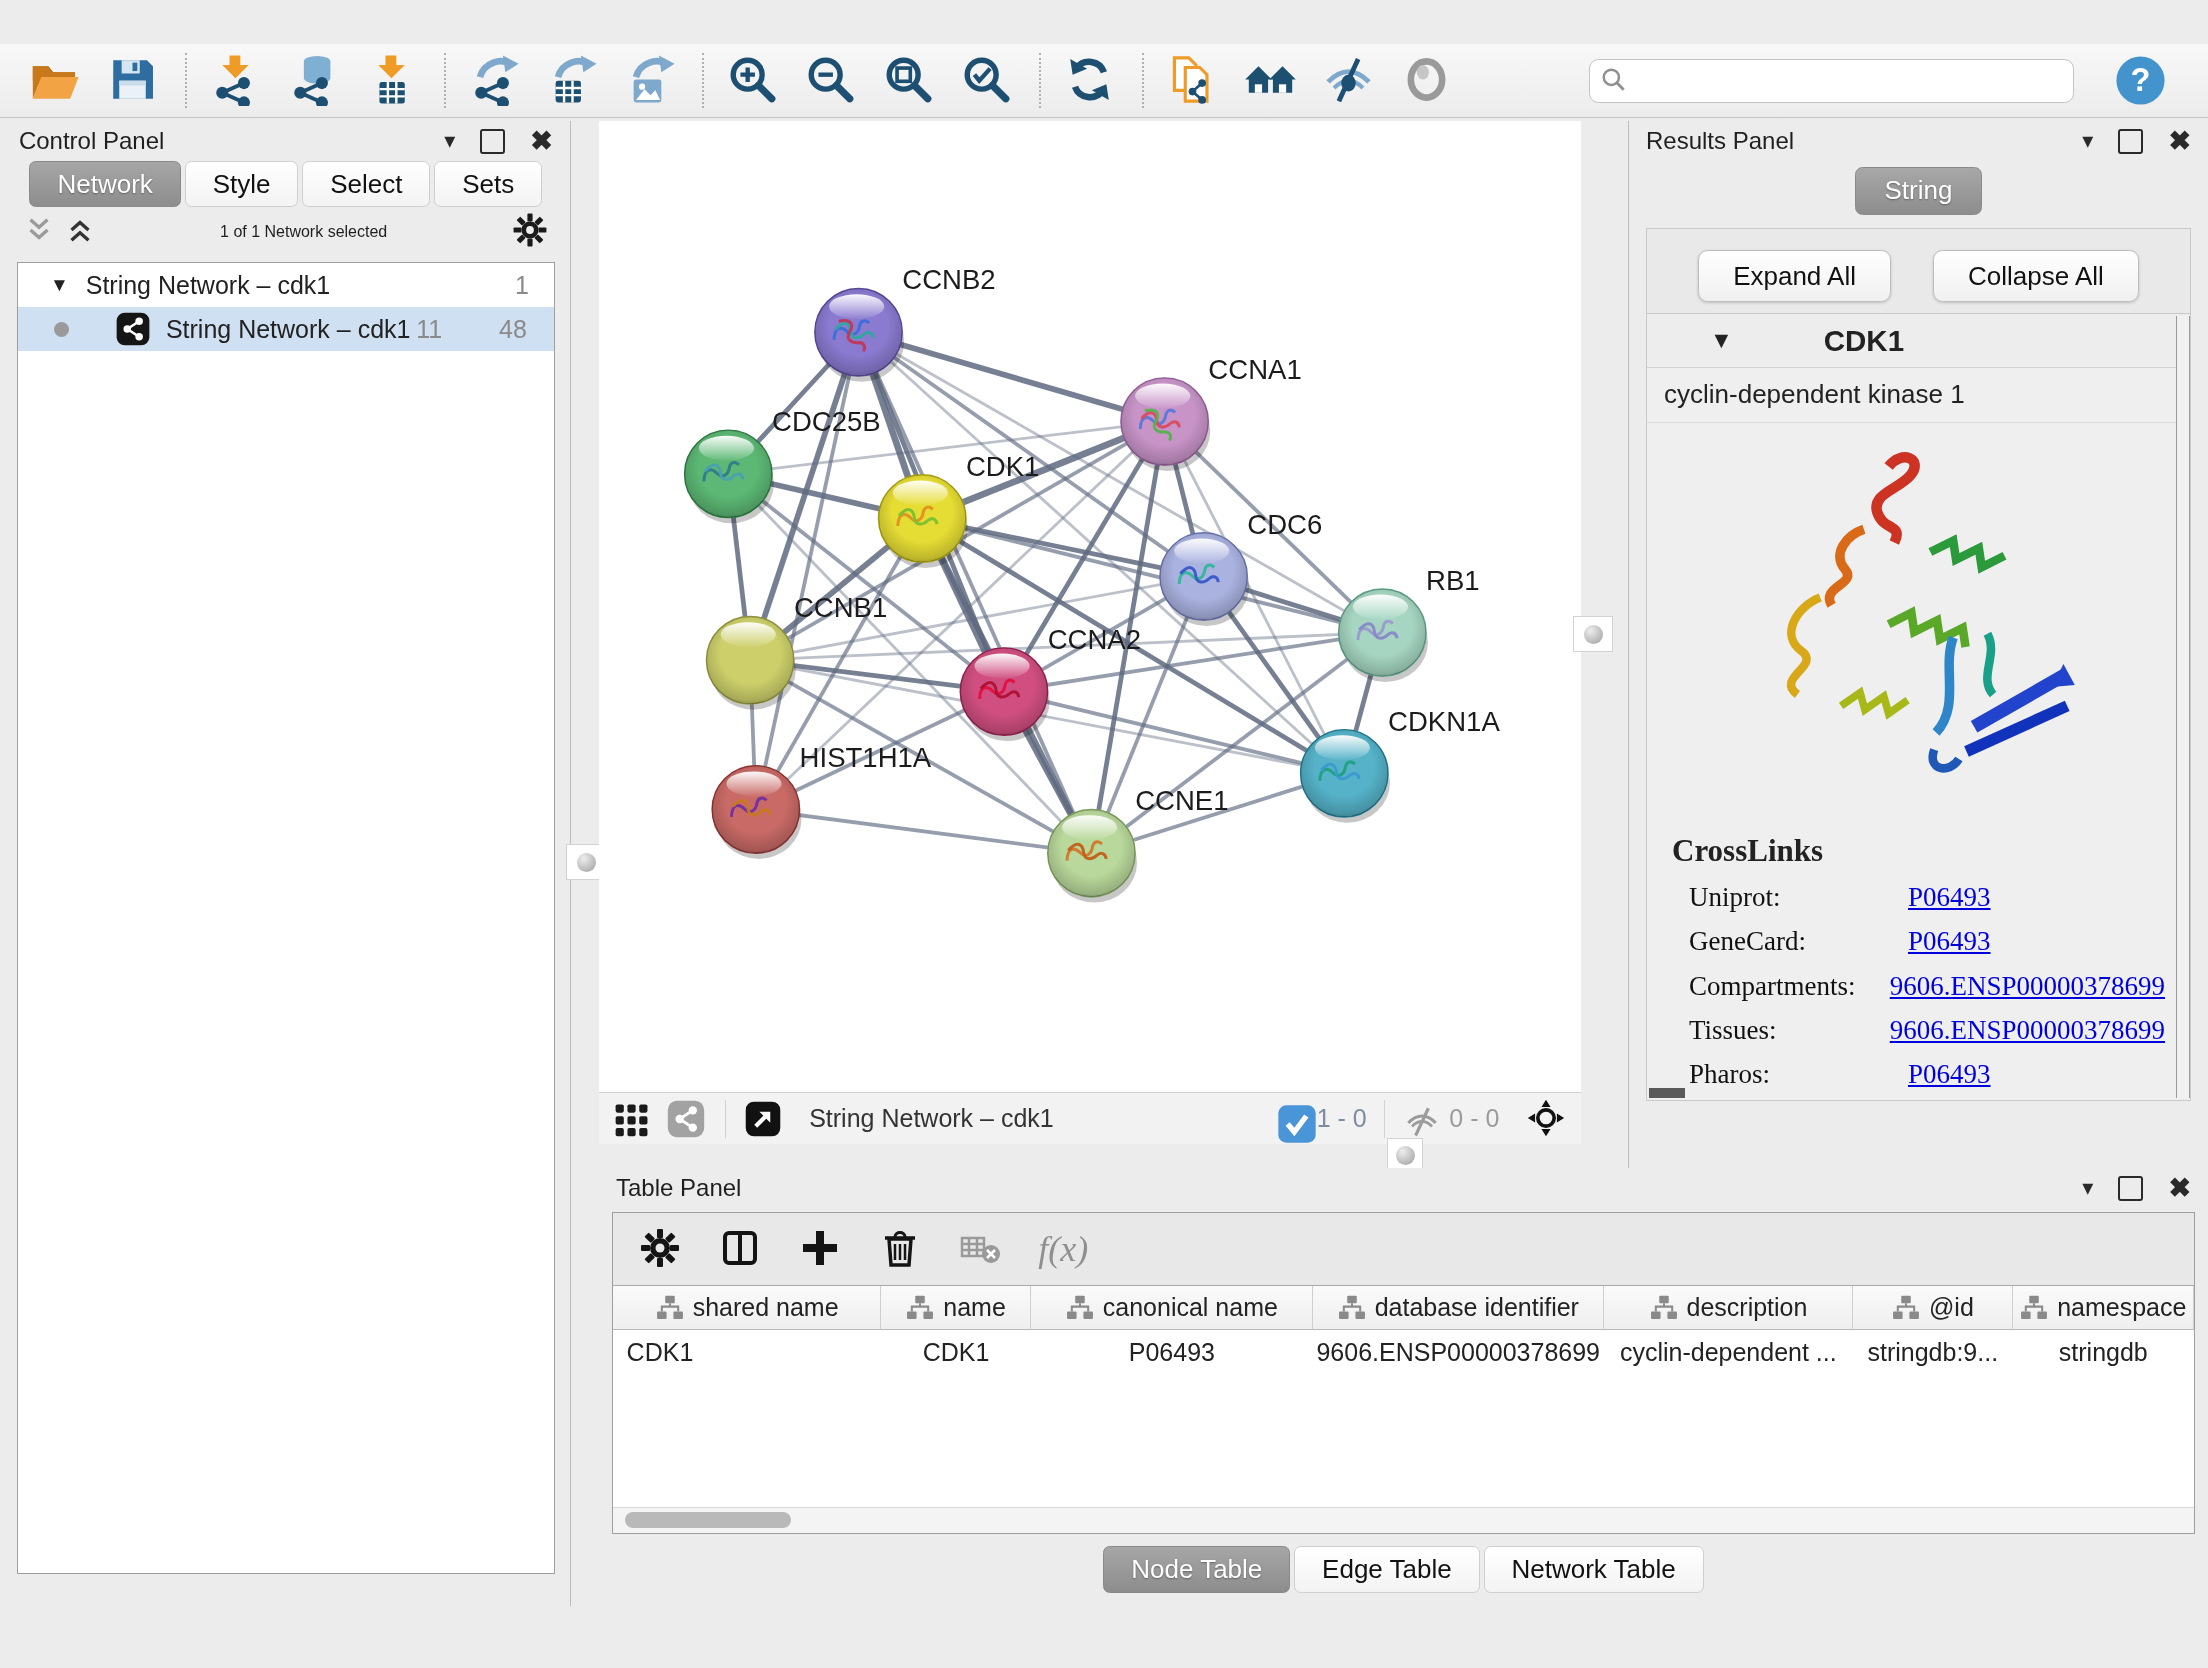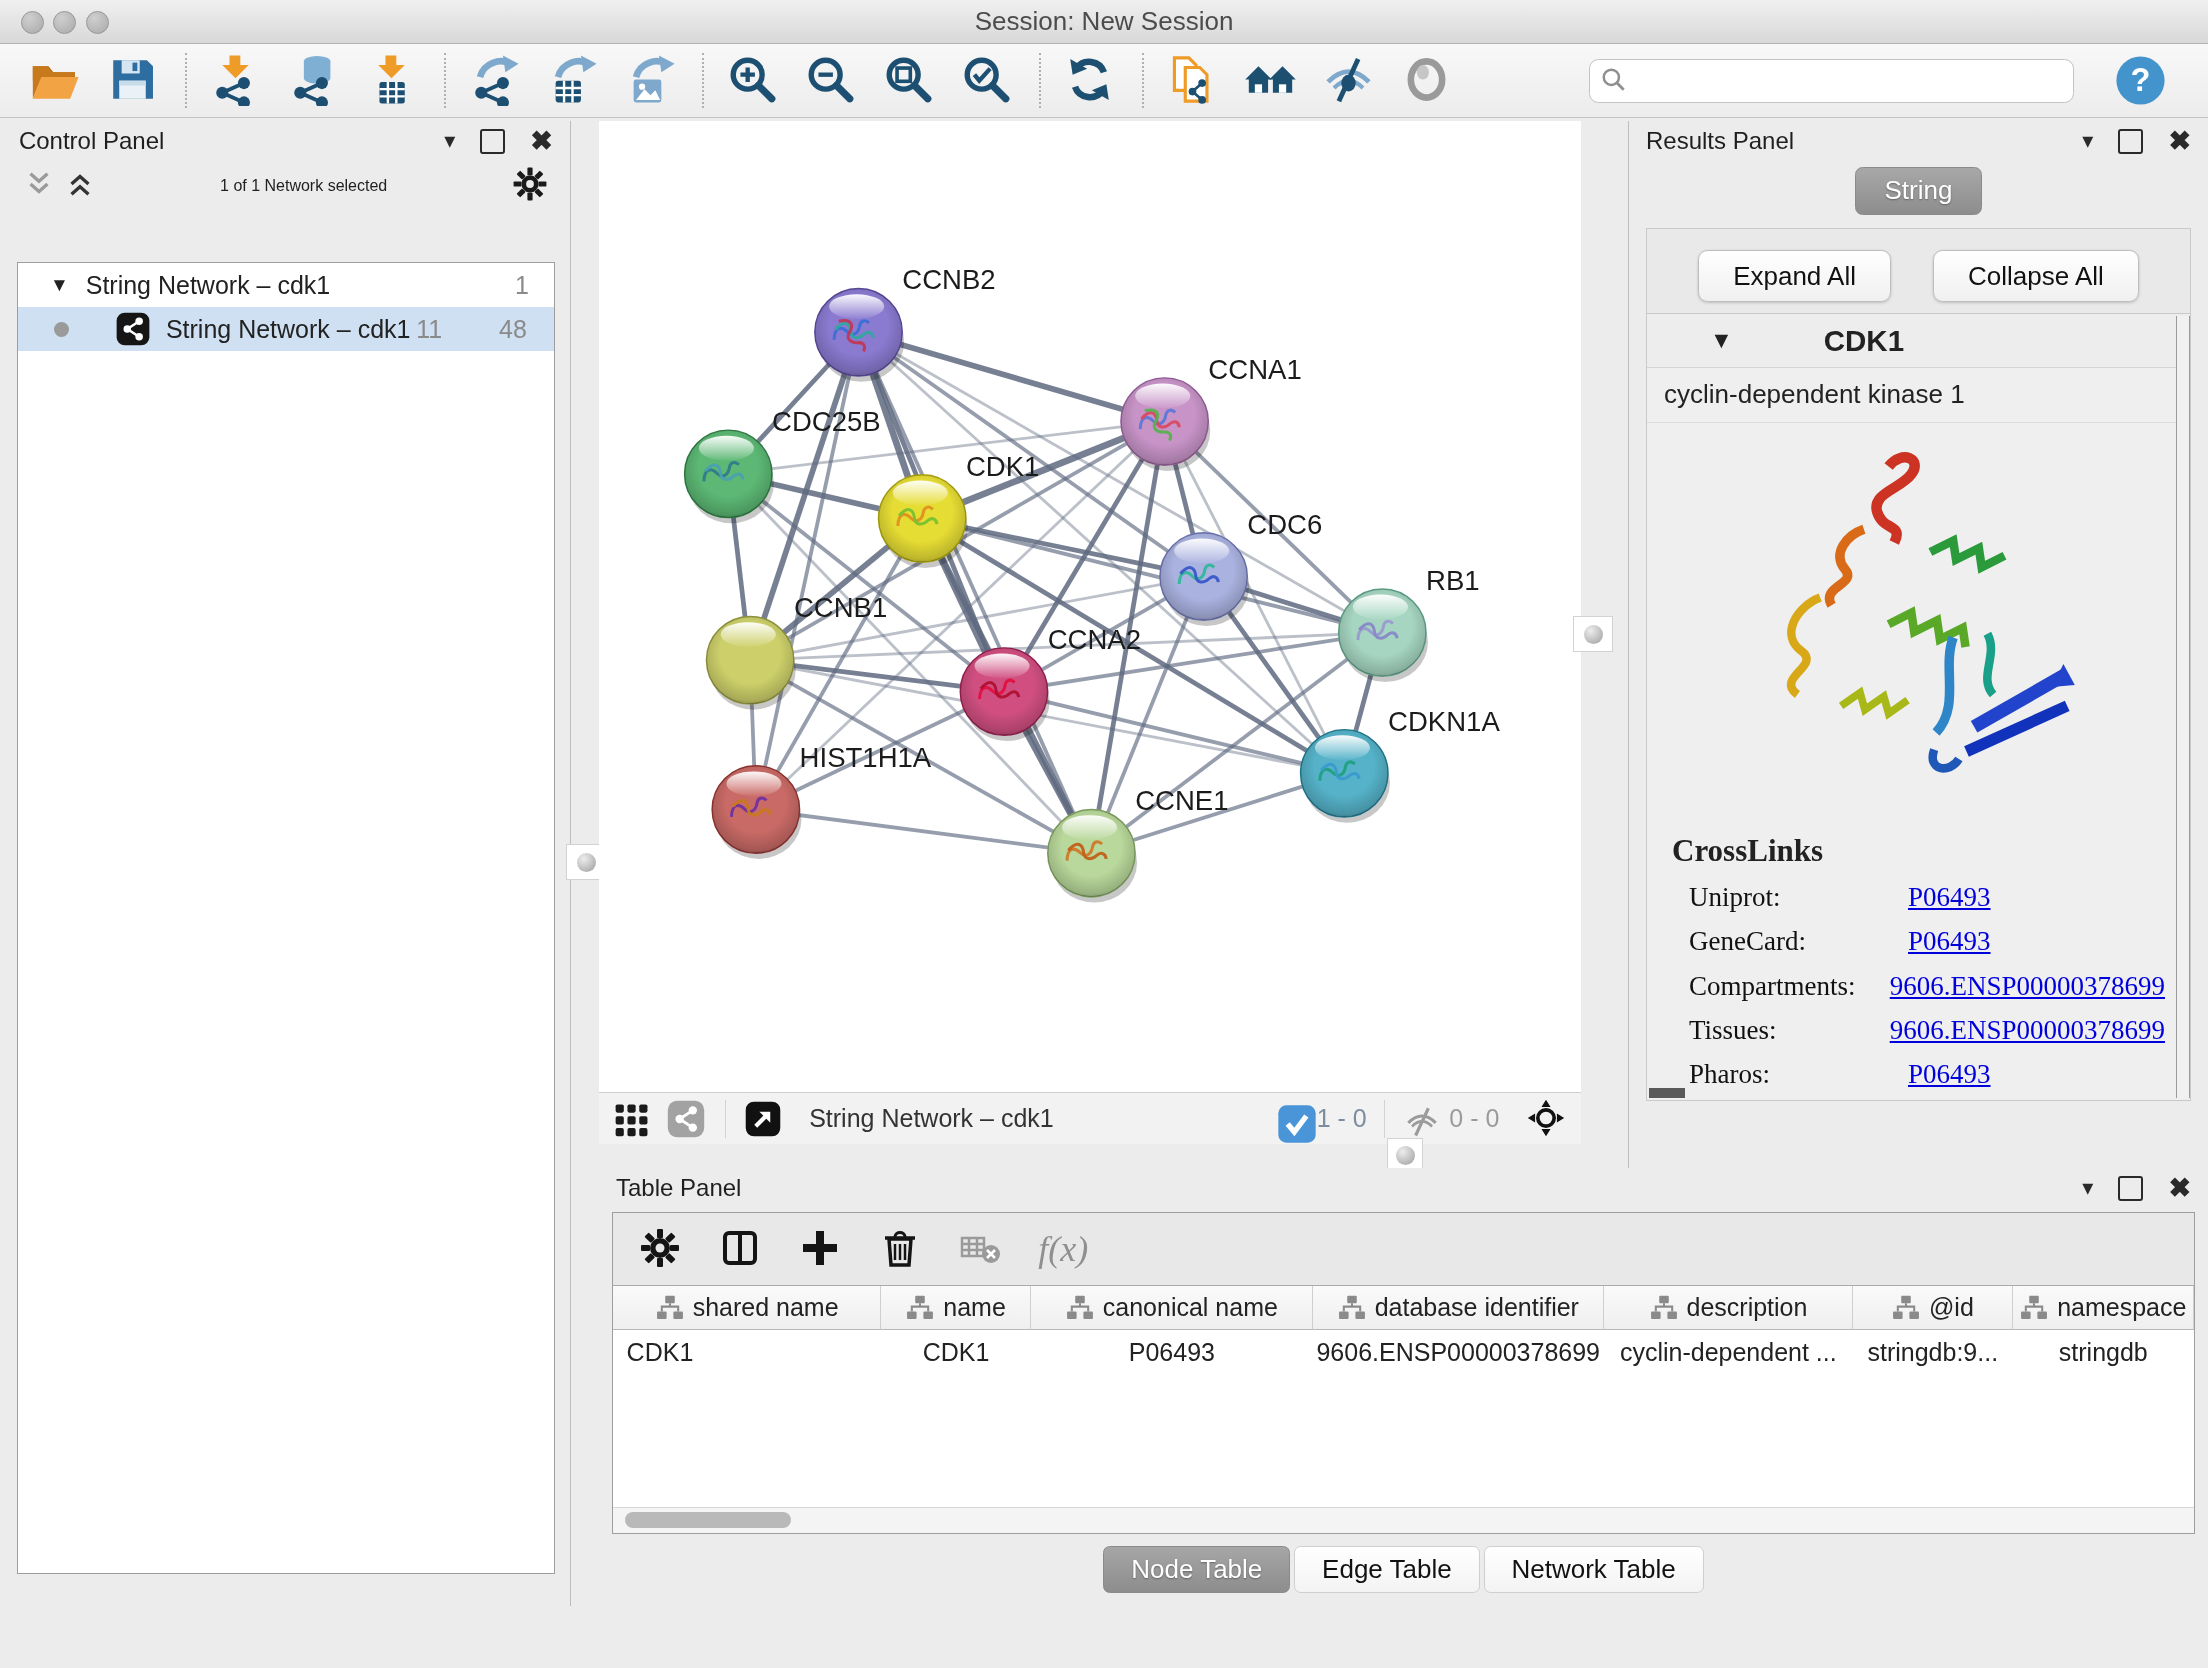--- a/index.html
+++ b/index.html
@@ -118,26 +118,20 @@
   .sb-btn svg{width:34px;height:34px;}
   #memory-btn{position:absolute;right:19px;top:7.6px;height:46px;background:#fbfbfb;border:1.9px solid #9a9a9a;
               display:flex;align-items:center;gap:11.4px;padding:0 19px;font-size:26px;box-sizing:border-box;}
   .dot-green{width:25px;height:25px;border-radius:50%;background:#1f8f3a;}
 </style>
 </head>
 <body>
 
 <div id="app">
 
-  <div class="titlebar">
-    <span class="traffic" style="left:21px"></span>
-    <span class="traffic" style="left:53px"></span>
-    <span class="traffic" style="left:86px"></span>
-    <div class="win-title">Session: New Session</div>
-  </div>
 
   <div class="toolbar" id="main-toolbar">
       <span class="tb-btn">
         <span><svg viewBox="0 0 44 44">
             <path d="M4 11h13l4 5h18v7H4z" fill="#b06a14"></path>
             <path d="M4 38V11h12l4 5h19v5H11L4 38z" fill="#c8791c"></path>
             <path d="M11 20h31l-7 18H4z" fill="#f2a444"></path>
           </svg></span>
       </span>
       <span class="tb-btn">
@@ -305,20 +299,26 @@
 
   <div id="control-panel">
     <div class="panel-header">
       <span>Control Panel</span>
       <span class="win-controls">
         <span class="wc">▾</span>
         <span class="wc box"></span>
         <span class="wc x">✖</span>
       </span>
     </div>
+    <div class="seg" id="cp-tabs">
+        <span class="tab active">Network</span>
+        <span class="tab">Style</span>
+        <span class="tab">Select</span>
+        <span class="tab">Sets</span>
+      </div>
     <div class="cp-status">
       <span class="chev"><svg viewBox="0 0 34 34">
             <path d="M8 6l9 8 9-8M8 17l9 8 9-8" stroke="#9a9a9a" stroke-width="3.5" fill="none"></path>
           </svg></span>
       <span class="chev" style="margin-left:9.5px"><svg viewBox="0 0 34 34">
             <path d="M8 28l9-8 9 8M8 17l9-8 9 8" stroke="#333" stroke-width="3.5" fill="none"></path>
           </svg></span>
       <span class="label">1 of 1 Network selected</span>
       <span class="gear"><svg viewBox="0 0 44 44">
             <g fill="#1a1a1a">

